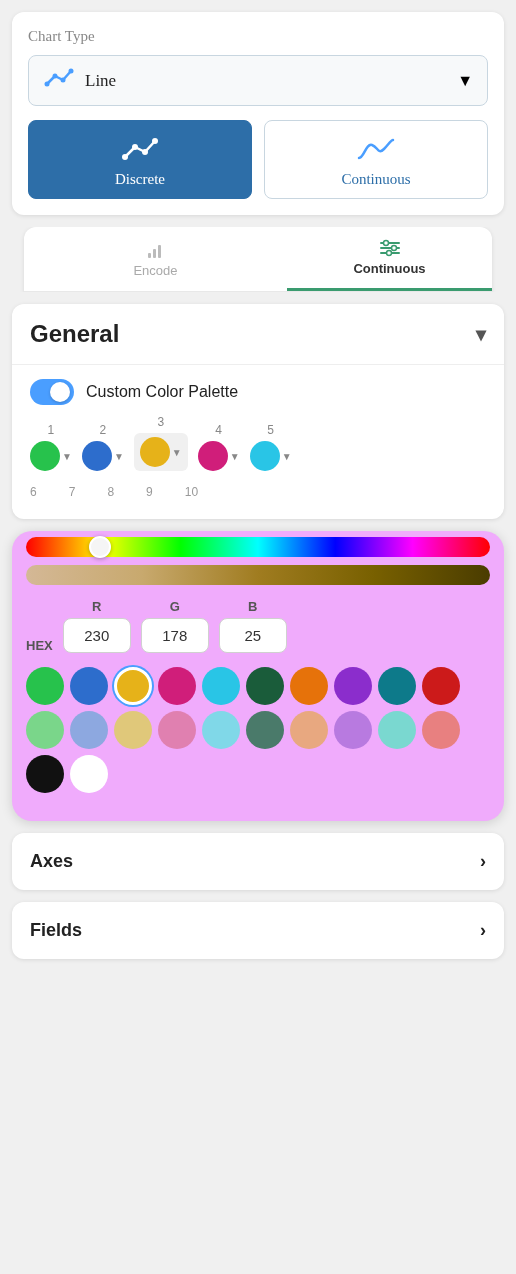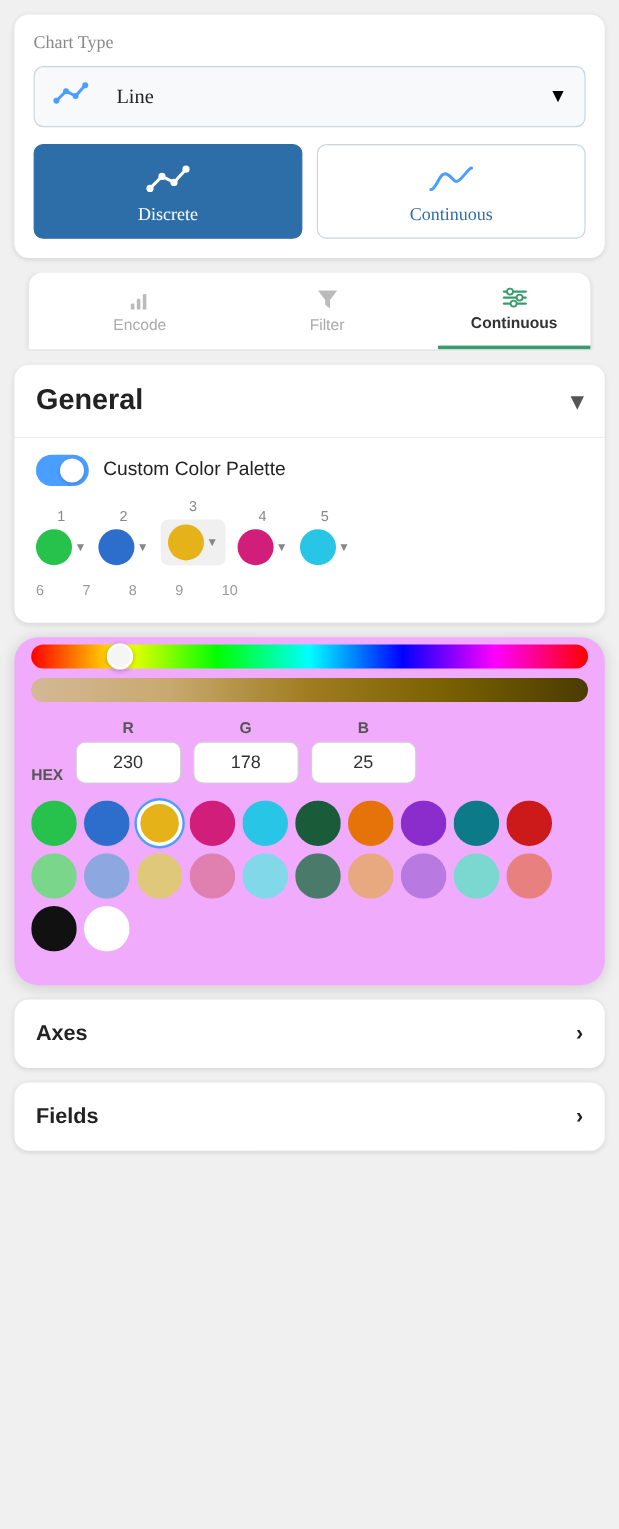--- a/index.html
+++ b/index.html
@@ -34,21 +34,21 @@
       border: 1.5px solid #c8d6e0;
       border-radius: 8px;
       padding: 10px 14px;
       cursor: pointer;
       background: #f7f9fa;
       justify-content: space-between;
     }
     .chart-dropdown-left {
       display: flex;
       align-items: center;
-      gap: 22px;
+      gap: 10px;
       font-size: 17px;
       color: #222;
     }
     .line-icon svg {
       width: 32px;
       height: 24px;
     }
     .chart-type-buttons {
       display: flex;
       gap: 12px;
@@ -250,21 +250,21 @@
       color: #333;
       width: 120px;
       text-align: left;
     }
     .rgb-input {
       border: 1.5px solid #d0d0d0;
       border-radius: 8px;
       padding: 8px 6px;
       font-size: 15px;
       color: #333;
-      width: 88px;
+      width: 68px;
       text-align: center;
     }
 
     
     .preset-grid {
       display: flex;
       flex-wrap: wrap;
       gap: 6px;
       padding: 0 0 10px;
     }
@@ -346,26 +346,20 @@
 
 <div class="panel" style="padding:0; margin-top:0; border-radius:0; box-shadow:none; background:transparent;">
   <div class="tabs-row" style="background:#fff; margin:0 12px; border-radius:12px 12px 0 0; box-shadow: 0 1px 4px rgba(0,0,0,0.1);">
     <div class="tab-item">
       <svg width="20" height="20" viewBox="0 0 20 20" fill="none">
         <rect x="2" y="14" width="3" height="5" fill="#bbb" rx="1"></rect>
         <rect x="7" y="10" width="3" height="9" fill="#bbb" rx="1"></rect>
         <rect x="12" y="6" width="3" height="13" fill="#bbb" rx="1"></rect>
       </svg>
       <span>Encode</span>
-    </div>
-    <div class="tab-item">
-      <svg width="20" height="20" viewBox="0 0 20 20" fill="none">
-        <polygon points="2,3 18,3 12,11 12,18 8,15 8,11" fill="#bbb"></polygon>
-      </svg>
-      <span>Filter</span>
     </div>
     <div class="tab-item active">
       <svg width="22" height="18" viewBox="0 0 22 18" fill="none">
         <line x1="2" y1="4" x2="20" y2="4" stroke="#3a9b6f" stroke-width="2" stroke-linecap="round"></line>
         <line x1="2" y1="9" x2="20" y2="9" stroke="#3a9b6f" stroke-width="2" stroke-linecap="round"></line>
         <line x1="2" y1="14" x2="20" y2="14" stroke="#3a9b6f" stroke-width="2" stroke-linecap="round"></line>
         <circle cx="7" cy="4" r="2.5" fill="#fff" stroke="#3a9b6f" stroke-width="1.5"></circle>
         <circle cx="15" cy="9" r="2.5" fill="#fff" stroke="#3a9b6f" stroke-width="1.5"></circle>
         <circle cx="10" cy="14" r="2.5" fill="#fff" stroke="#3a9b6f" stroke-width="1.5"></circle>
       </svg>

